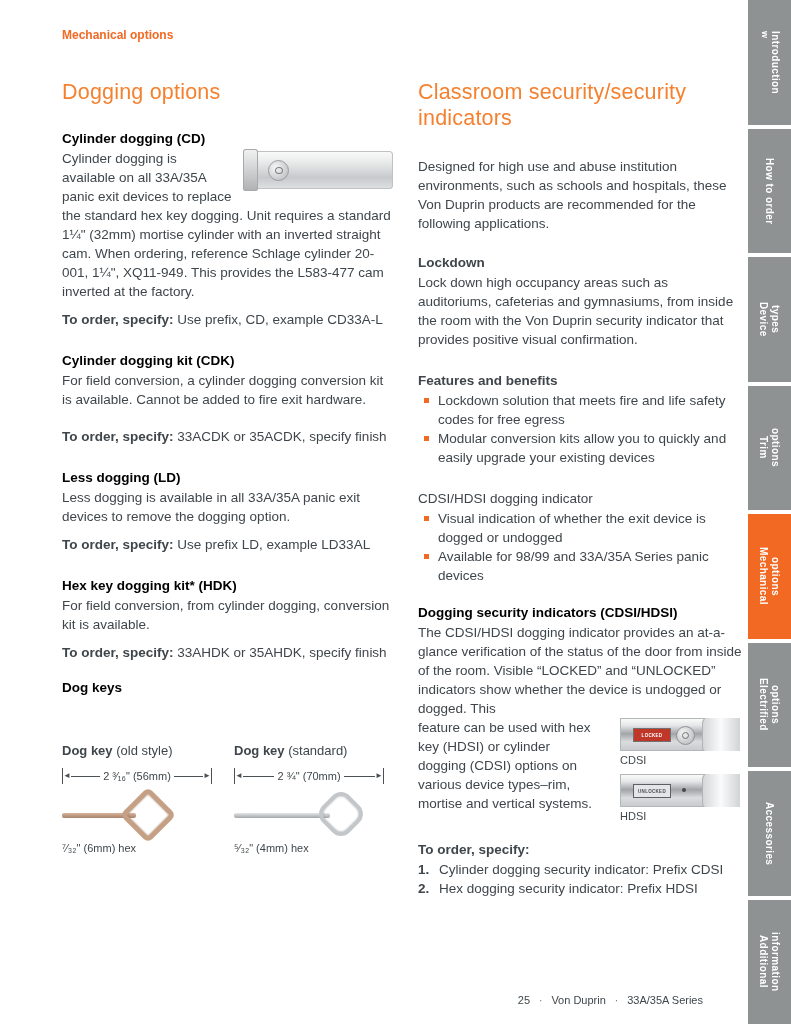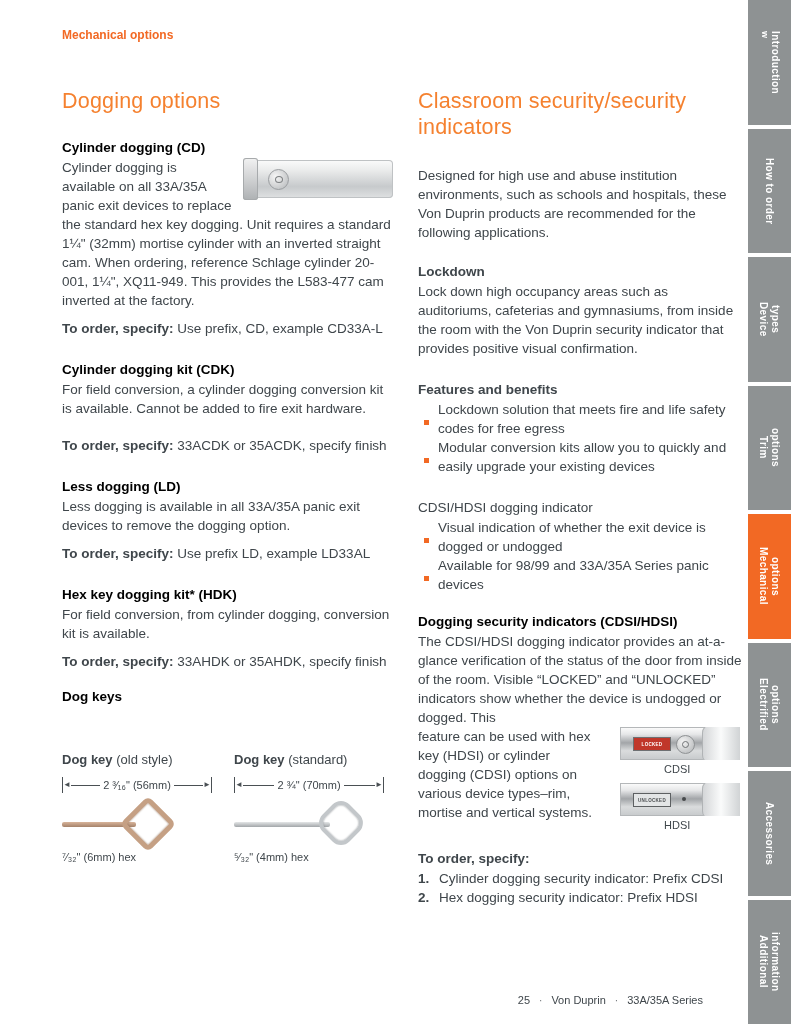--- a/index.html
+++ b/index.html
@@ -5,21 +5,21 @@
   html,body { margin:0; padding:0; }
   body {
     width:791px; height:1024px; position:relative; overflow:hidden;
     background:#ffffff; color:#3f464b;
     font-family:"Liberation Sans","DejaVu Sans",sans-serif;
   }
   .eyebrow {
     position:absolute; left:62px; top:28px;
     font-size:12px; font-weight:bold; color:#f26924;
   }
-  .col { position:absolute; top:88px; }
+  .col { position:absolute; top:79px; }
   .col-left  { left:62px;  width:331px; }
   .col-right { left:418px; width:324px; }
   h1 {
     margin:0 0 26px 0; font-size:21.5px; line-height:26px;
     font-weight:normal; color:#f5812f; letter-spacing:0.2px;
   }
   .col-right h1 { }
   .sec-h { font-size:13.5px; font-weight:bold; color:#000000; margin:0 0 3px 0; }
   .sub-h { font-size:13.5px; font-weight:bold; color:#3f464b; margin:0 0 3px 0; }
   .plain-h { font-size:13.5px; color:#3f464b; margin:0 0 3px 0; }
@@ -74,21 +74,21 @@
   }
   .key-std .loop {
     left:88px; width:30px; height:30px; border:4px solid #c3c7ca;
     transform:rotate(45deg); border-radius:12px;
     box-shadow:inset 0 0 2px #8f9396;
   }
   .hex-note { font-size:11px; margin-top:2px; }
 
   
   .blist { margin:2px 0 0 6px; }
-  .bitem { display:flex; gap:9px; font-size:13.5px; line-height:19px;align-items:center; }
+  .bitem { display:flex; gap:9px; font-size:13.5px; line-height:19px; }
   .bsq { flex:none; width:5px; height:5px; background:#f26924; margin-top:7px; }
 
   
   .nlist { margin-top:2px; }
   .nitem { display:flex; font-size:13.5px; line-height:19px; }
   .nitem .num { flex:none; width:21px; font-weight:bold; }
 
   
   .dsi-wrap { display:flex; margin-top:0; }
   .dsi-text { width:182px; font-size:13.5px; line-height:19px; }
@@ -113,21 +113,21 @@
   .chip-unlocked { background:#e3e5e6; border:1px solid #5d6062; color:#4a4d4f; }
   .dev .cyl2 {
     position:absolute; left:56px; top:8px; width:17px; height:17px; border-radius:50%;
     background:radial-gradient(circle at 35% 35%,#f4f4f4,#b0b3b5); border:1px solid #8f9294;
   }
   .dev .cyl2::after {
     content:""; position:absolute; left:5px; top:5px; width:5px; height:5px;
     border-radius:50%; border:1px solid #707375;
   }
   .dev .hexdot { position:absolute; left:62px; top:14px; width:4px; height:4px; border-radius:50%; background:#46494b; }
-  .fig-label { font-size:11px; margin-top:3px; color:#3f464b;margin-left:44px; }
+  .fig-label { font-size:11px; margin-top:3px; color:#3f464b; }
 
   
   .sidebar {
     position:absolute; right:0; top:0; width:43px; height:1024px;
     display:flex; flex-direction:column; gap:4px;
   }
   .tab {
     flex:1; background:#8e9293; display:flex; align-items:center; justify-content:center;
     cursor:pointer;
   }

